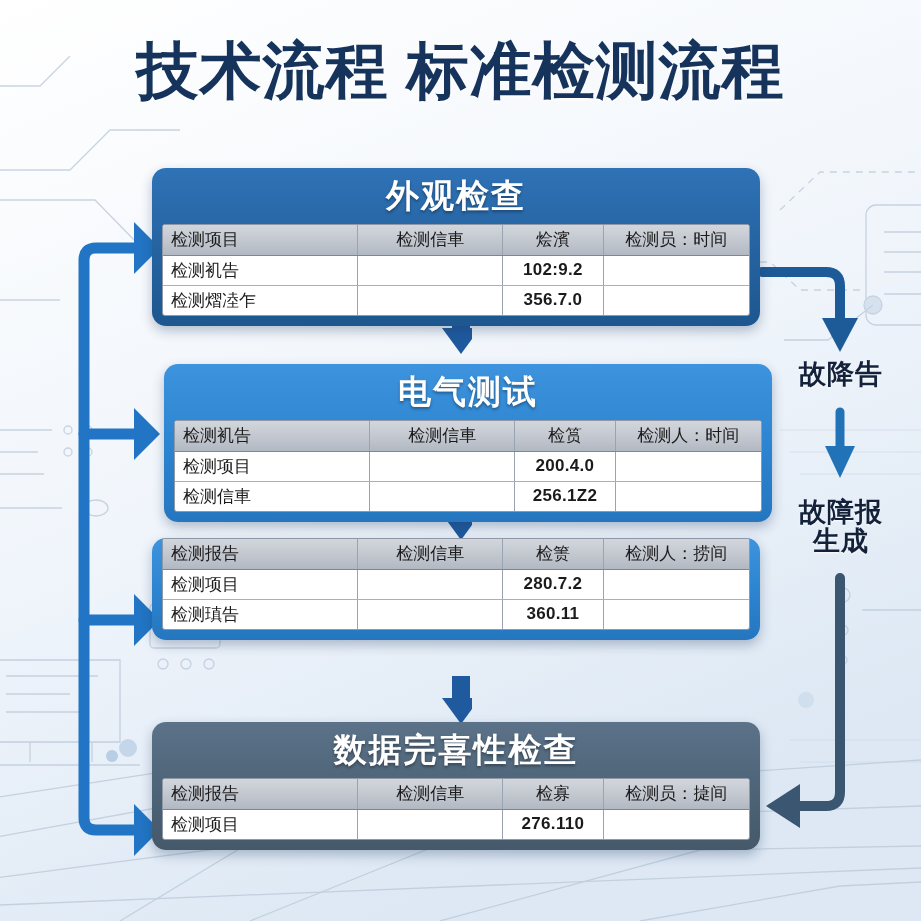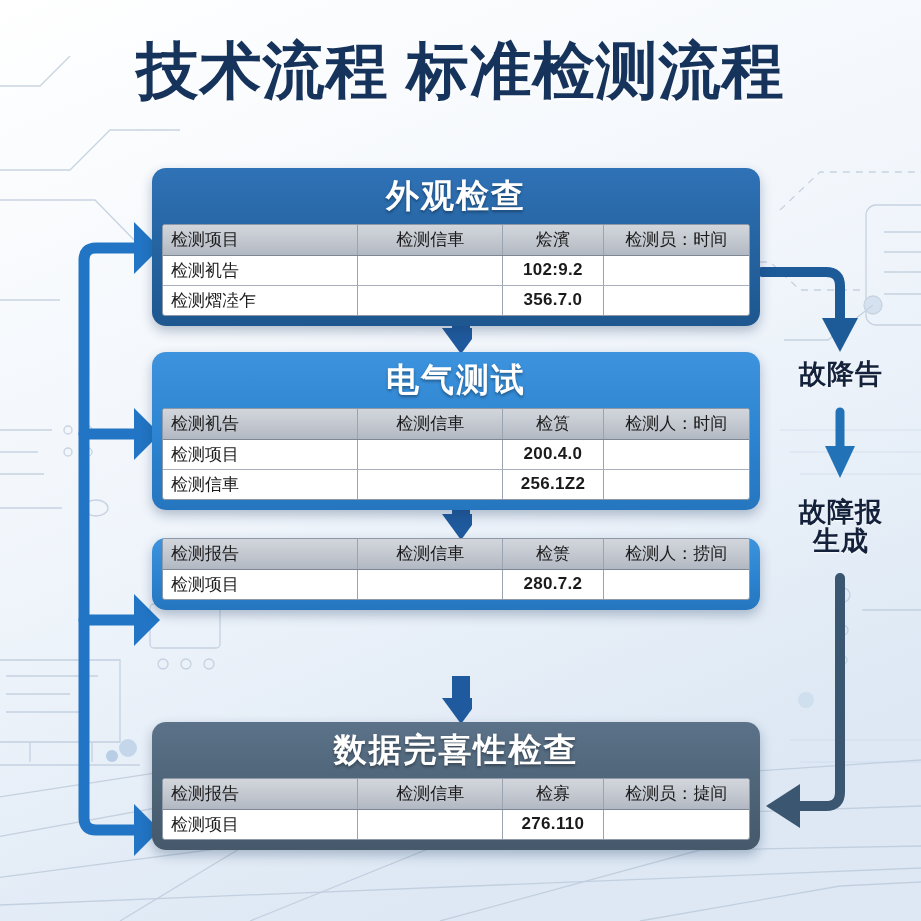--- a/index.html
+++ b/index.html
@@ -50,21 +50,21 @@
   .stage {
     position: absolute;
     left: 152px;
     width: 608px;
     border-radius: 14px;
     box-shadow: 0 5px 12px rgba(25,55,95,0.30);
     overflow: hidden;
     box-sizing: border-box;
   }
   .stage.s1 { top: 168px; background: linear-gradient(180deg,#2f72b6 0%, #24629f 55%, #1e578f 100%); }
-  .stage.s2 { top: 352px; background: linear-gradient(180deg,#3d93dd 0%, #2c83cf 55%, #2576bf 100%); }
+  .stage.s2 { top: 364px; background: linear-gradient(180deg,#3d93dd 0%, #2c83cf 55%, #2576bf 100%); margin-left: 12px; }
   .stage.s3 { top: 538px; background: linear-gradient(180deg,#3d93dd 0%, #2c83cf 55%, #2576bf 100%); }
   .stage.s4 { top: 722px; background: linear-gradient(180deg,#5b7289 0%, #4d6376 55%, #45596b 100%); }
 
   .stage-title {
     height: 56px;
     display: flex;
     align-items: center;
     justify-content: center;
     color: #ffffff;
     font-size: 33px;
@@ -332,20 +332,26 @@
             <th class="c4">检测人：捞间</th>
           </tr>
         </thead>
         <tbody>
           <tr>
             <td class="c1">检测项目</td>
             <td class="c2"></td>
             <td class="c3">280.7.2</td>
             <td class="c4"></td>
           </tr>
+          <tr>
+            <td class="c1">检测瑱告</td>
+            <td class="c2"></td>
+            <td class="c3">360.11</td>
+            <td class="c4"></td>
+          </tr>
         </tbody>
       </table>
     </div>
   </div>
 
   <div class="stage s4">
     <div class="stage-title">数据完喜性检查</div>
     <div class="tbl-wrap">
       <table class="stage-table">
         <thead>

